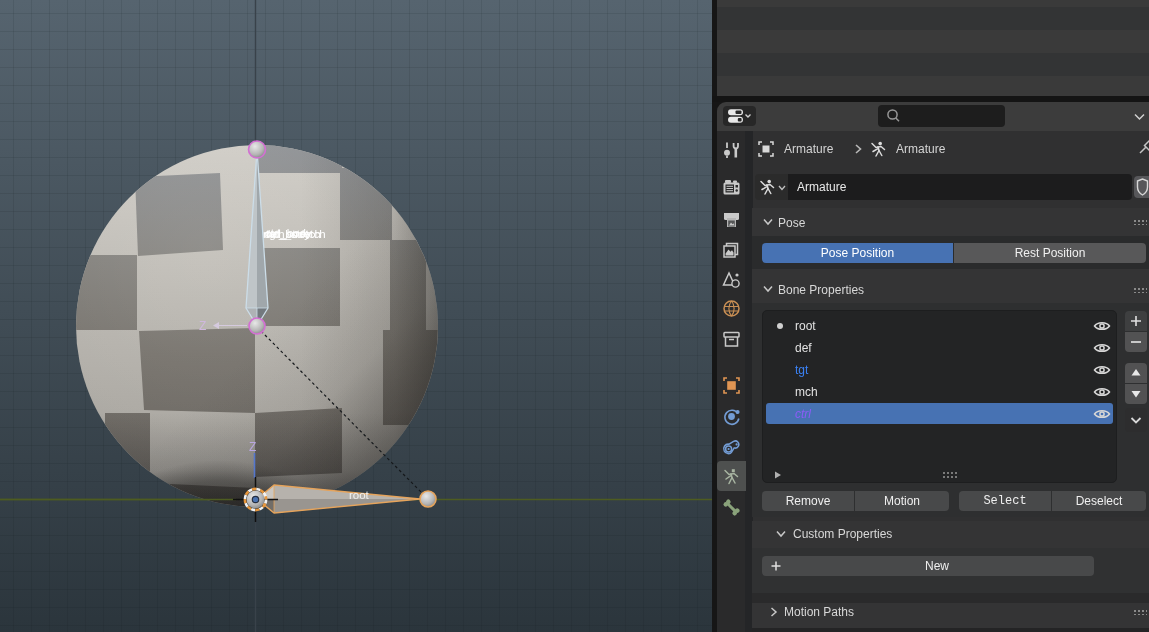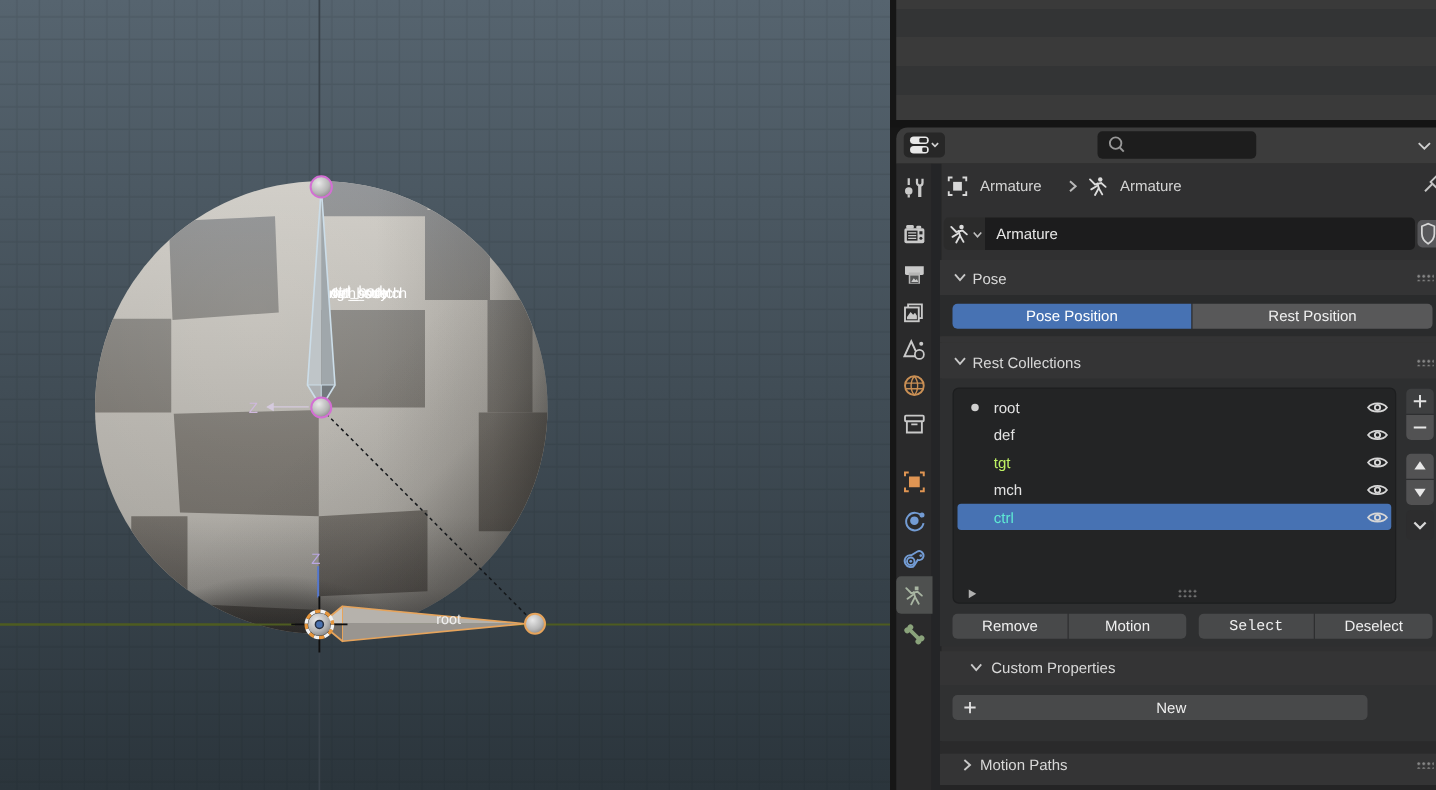--- a/index.html
+++ b/index.html
@@ -261,31 +261,31 @@
   </div>
   <div class="abs" style="left:762px;top:243px;width:191px;height:20px;background:#4772b3;border-radius:4px 0 0 4px;text-align:center;">
     <div class="txt" style="color:#fff;margin-top:4px;">Pose Position</div>
   </div>
 
   <div class="abs" style="left:752px;top:274px;width:397px;height:29px;background:#343435;"></div>
   <div class="abs" style="left:752px;top:303px;width:397px;height:214px;background:#2e2f30;"></div>
   <svg class="abs" style="left:762px;top:284px" width="12" height="10" viewBox="0 0 12 10">
     <path d="M2 2.5 L6 7 L10 2.5" stroke="#c8c8c8" stroke-width="1.5" fill="none"></path>
   </svg>
-  <div class="abs txt" style="left:778px;top:284px;">Rest Collections</div>
+  <div class="abs txt" style="left:778px;top:284px;">Bone Properties</div>
   <div class="abs grip" style="left:1133px;top:287px;"></div>
 
   <div class="abs" style="left:762px;top:310px;width:355px;height:173px;background:#232425;border-radius:5px;border:1px solid #1d1e1f;box-sizing:border-box;">
     <div class="abs" style="left:14px;top:12px;width:6px;height:6px;border-radius:3px;background:#d0d0d0;"></div>
     <div class="abs txt" style="left:32px;top:9px;color:#e2e2e2;">root</div>
     <div class="abs txt" style="left:32px;top:31px;color:#e2e2e2;">def</div>
-    <div class="abs txt" style="left:32px;top:53px;color:#bef264;">tgt</div>
+    <div class="abs txt" style="left:32px;top:53px;color:#3b82f6;">tgt</div>
     <div class="abs txt" style="left:32px;top:75px;color:#e2e2e2;">mch</div>
     <div class="abs" style="left:3px;top:92px;width:347px;height:21px;background:#4772b3;border-radius:3px;"></div>
-    <div class="abs txt" style="left:32px;top:97px;color:#5eead4;">ctrl</div>
+    <div class="abs txt" style="left:32px;top:97px;color:#8b5cf6;font-style:italic;">ctrl</div>
     <svg class="abs eye" style="left:330px;top:8px" width="18" height="14" viewBox="0 0 18 14">
         <use href="#eyeshape"></use>
       </svg>
     <svg class="abs eye" style="left:330px;top:30px" width="18" height="14" viewBox="0 0 18 14">
         <use href="#eyeshape"></use>
       </svg>
     <svg class="abs eye" style="left:330px;top:52px" width="18" height="14" viewBox="0 0 18 14">
         <use href="#eyeshape"></use>
       </svg>
     <svg class="abs eye" style="left:330px;top:74px" width="18" height="14" viewBox="0 0 18 14">

